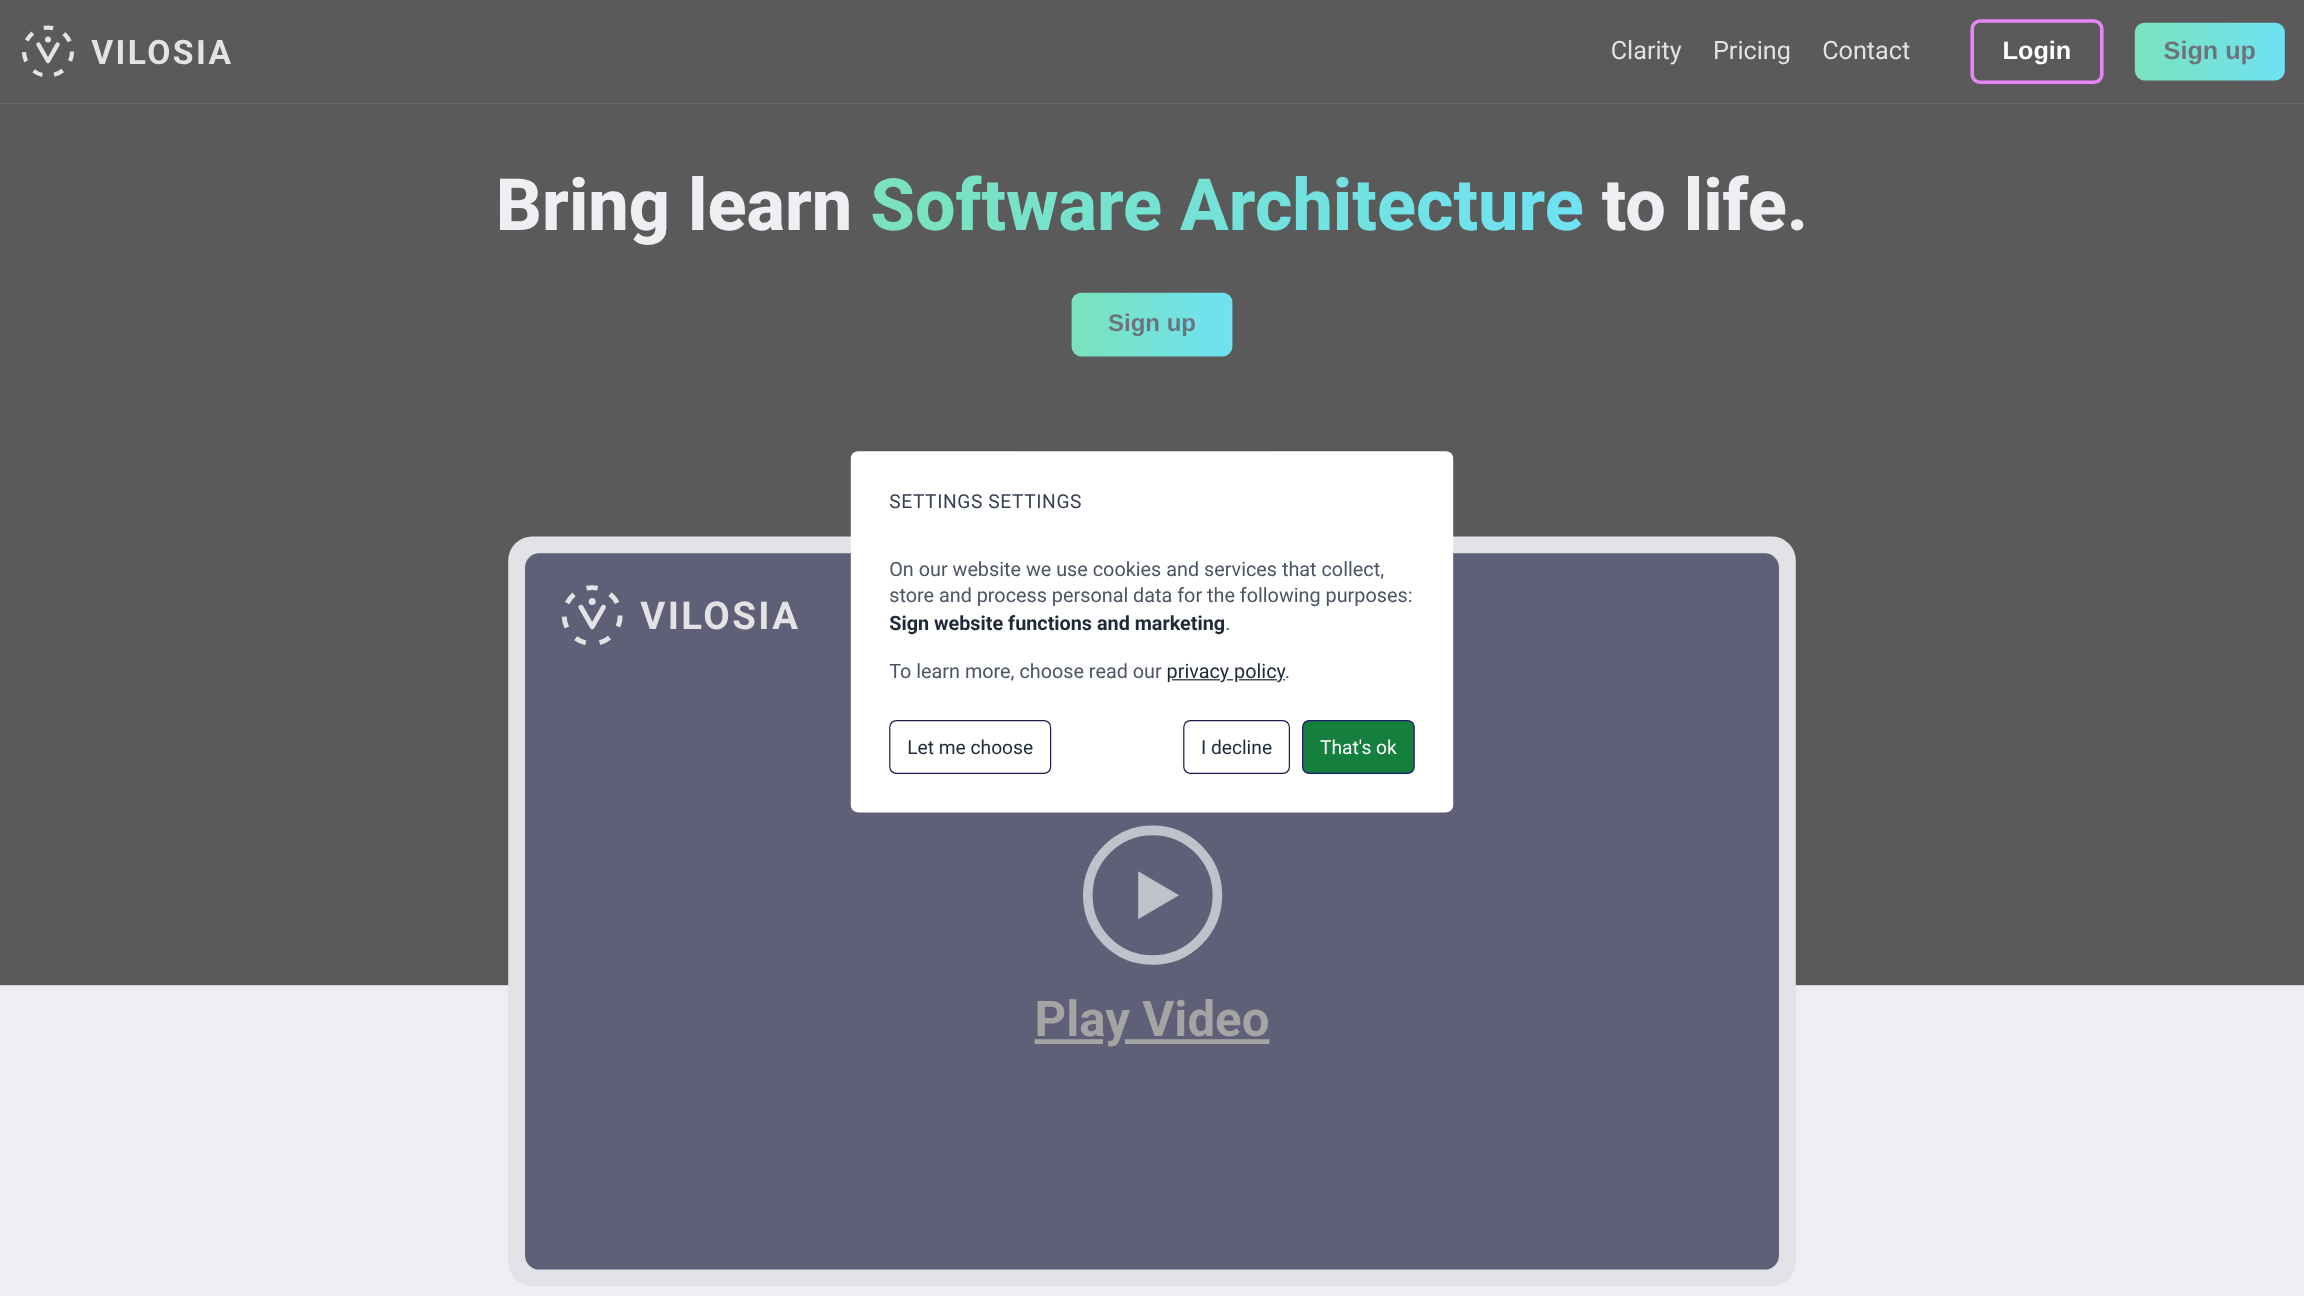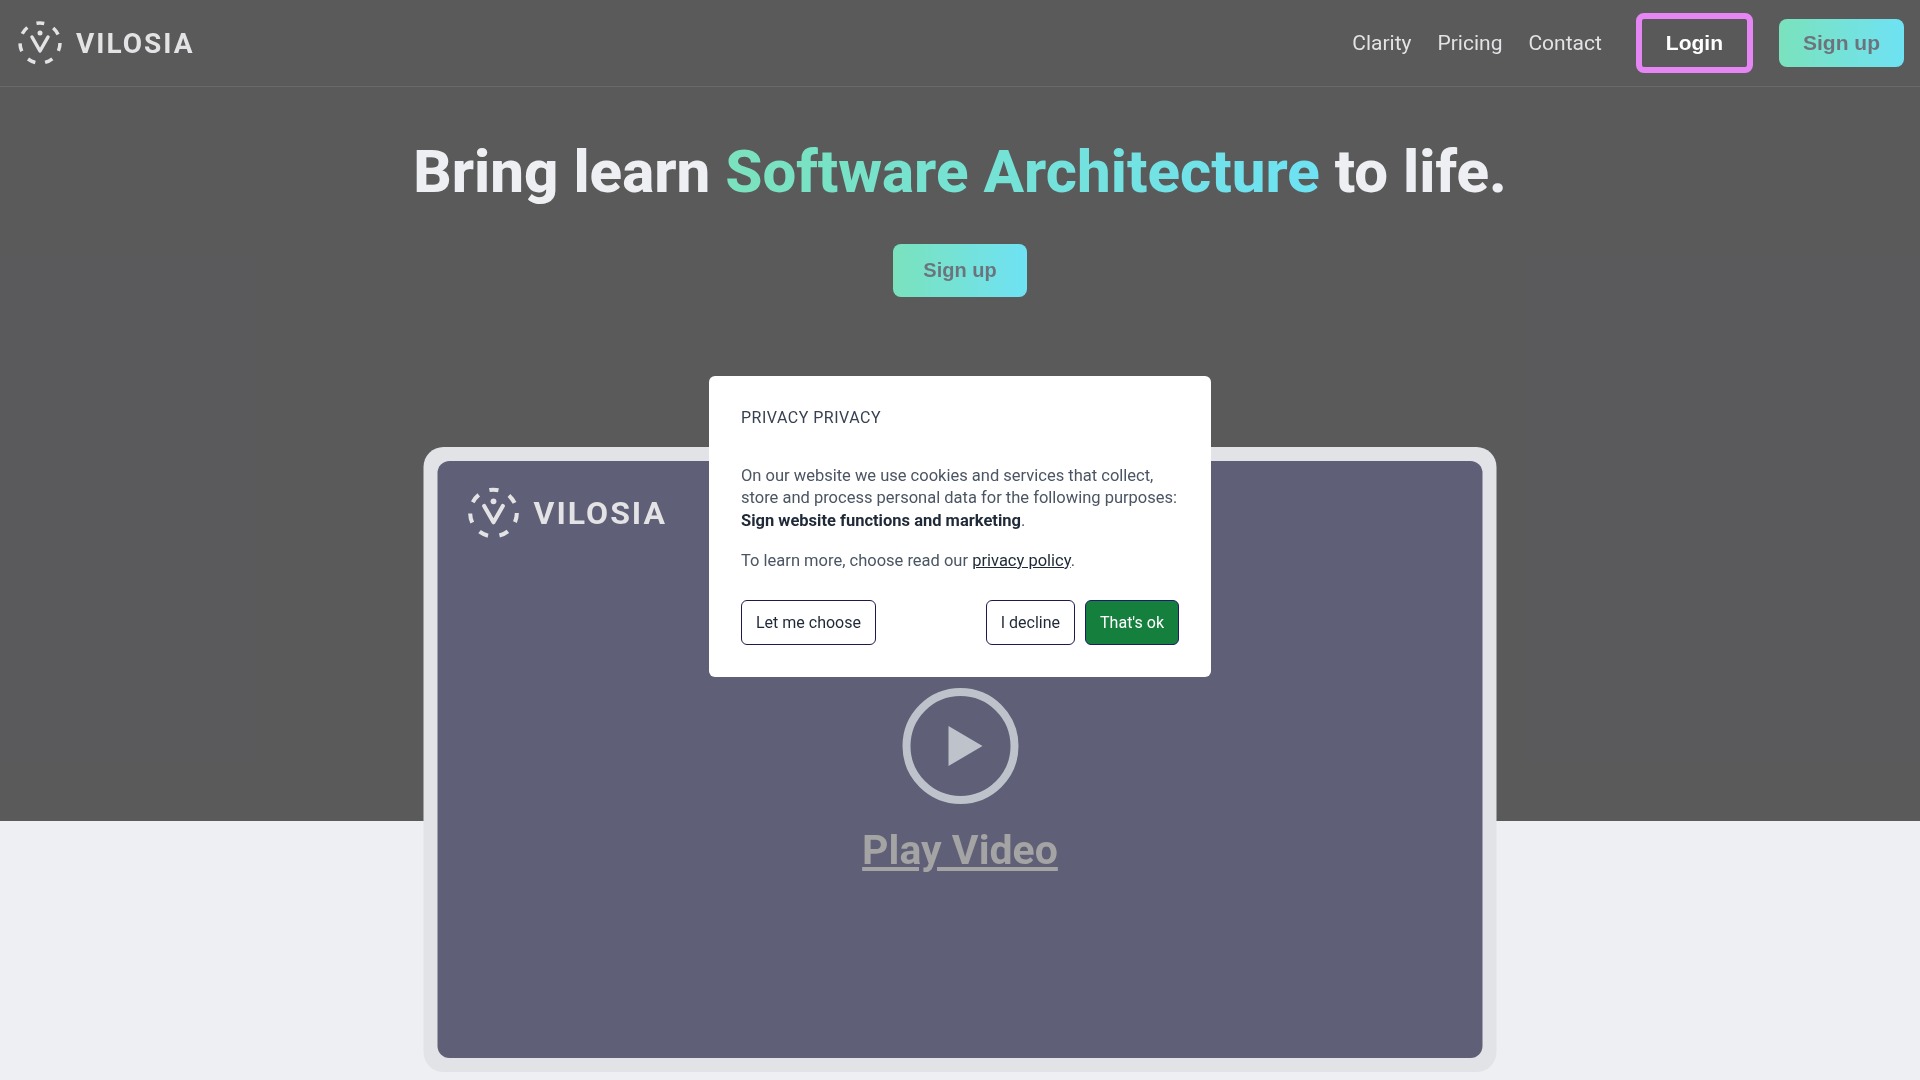--- a/index.html
+++ b/index.html
@@ -76,22 +76,22 @@
       border-radius: 8px;
       font-size: 21px;
       font-weight: 600;
       cursor: pointer;
       border: none;
     }
     
     .btn-login {
       background: #000;
       color: #fff;
-      border: 6px solid #d946ef;
-      margin-left: 8px;
+      border: 3px solid #d946ef;
+      margin-left: 24px;
     }
     
     .btn-signup {
       background: linear-gradient(90deg, #34d399 0%, #22d3ee 100%);
       color: #1f2937;
     }
     
     .dark-section {
       background: #020204;
       padding-top: 50px;
@@ -331,21 +331,21 @@
       <svg class="play-icon" viewBox="0 0 120 120" fill="none" stroke="#9ca3af" stroke-width="8">
         <circle cx="60" cy="60" r="54"></circle>
         <path d="M48 40 L82 60 L48 80 Z" fill="#9ca3af" stroke="none"></path>
       </svg>
       <div class="play-text">Play Video</div>
     </div>
   </div>
 
   <div class="overlay">
     <div class="modal">
-      <h2 class="modal-title">PRIVACY PRIVACY</h2>
+      <h2 class="modal-title">SETTINGS SETTINGS</h2>
       <p class="modal-text">
         <span>On our website we use cookies and services that collect, store and process personal data for the following purposes: </span><strong>Sign website functions and marketing</strong><span>.</span>
       </p>
       <p class="modal-text">
         <span>To learn more, choose read our </span><a href="#">privacy policy</a><span>.</span>
       </p>
       <div class="modal-buttons">
         <button class="modal-btn modal-btn-outline">Let me choose</button>
         <div class="modal-buttons-right">
           <button class="modal-btn modal-btn-outline">I decline</button>

